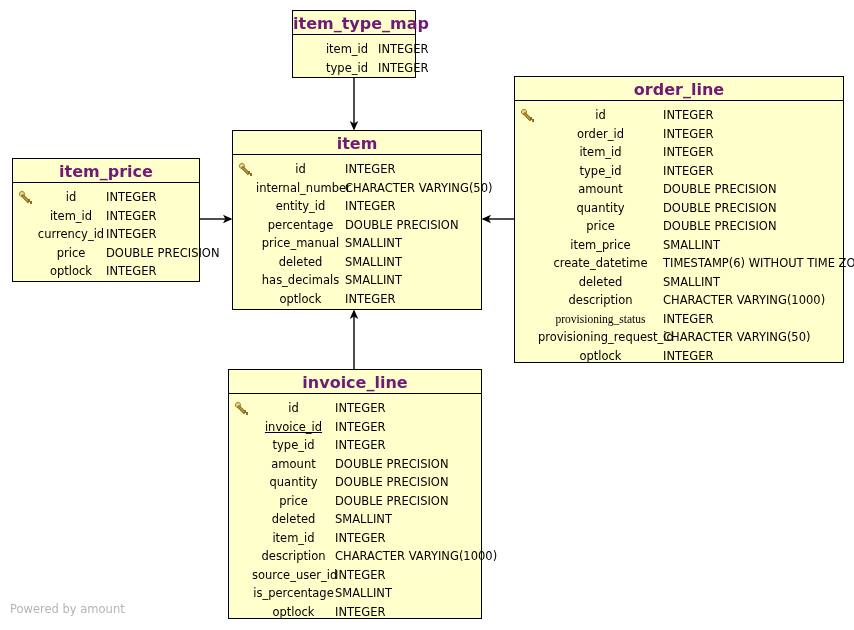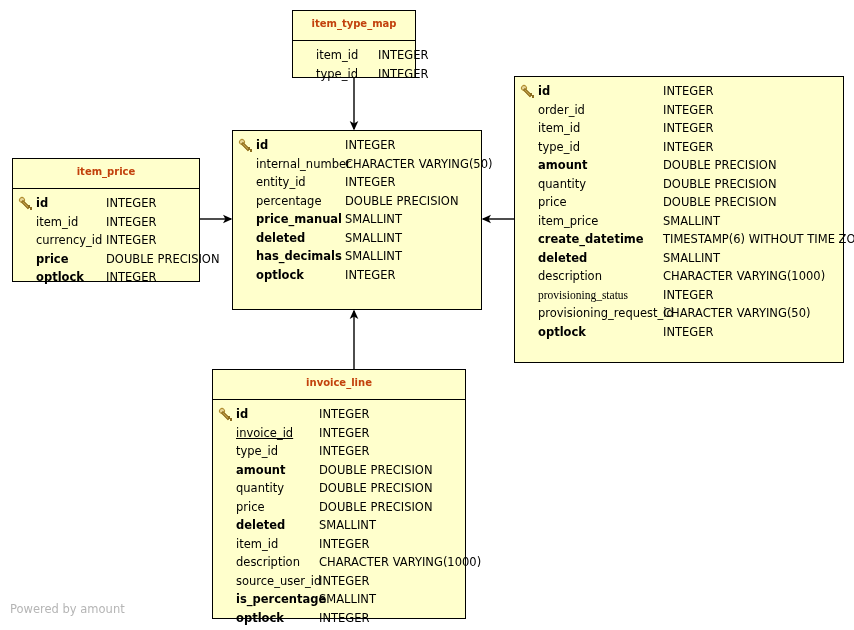--- a/index.html
+++ b/index.html
@@ -31,32 +31,33 @@
   }
   
   .entity {
     position: absolute;
     box-sizing: border-box;
     border: 1px solid #000000;
     background: #ffffcc;
   }
   .entity-header {
     box-sizing: border-box;
-    height: 30px;
+    height: 24px;
     line-height: 26px;
     text-align: center;
     font-weight: bold;
-    font-size: 10px;
-    color: #c2410c;
+    font-size: 16px;
+    color: #701a75;
     border-bottom: 1px solid #000000;
     background: #ffffcc;
     letter-spacing: 0px;
   }
   .entity-body {
     padding: 5px 8px 5px 0;
+    text-align: center;
   }
   .attr-row {
     display: flex;
     align-items: center;
     height: 18.5px;
     font-size: 11.5px;
     color: #000000;
     white-space: nowrap;
   }
   .attr-key {
@@ -67,21 +68,21 @@
     position: relative;
   }
   .attr-name {
     flex: 0 0 auto;
   }
   .attr-type {
     flex: 0 0 auto;
   }
   .attr-row.pk .attr-name,
   .attr-row.bold .attr-name {
-    font-weight: bold;
+    font-weight: normal;
   }
   
   .key-icon {
     position: absolute;
     left: 1px;
     top: 0px;
     width: 14px;
     height: 14px;
   }
   .key-icon .k-bow {
@@ -215,20 +216,21 @@
             <span class="attr-type">DOUBLE PRECISION</span>
           </div>
           <div class="attr-row bold">
             <span class="attr-key"></span>
             <span class="attr-name" style="width: 70px;">optlock</span>
             <span class="attr-type">INTEGER</span>
           </div>
         </div>
       </div>
       <div class="entity" style="left: 232px; top: 130px; width: 250px; height: 180px;">
+        <div class="entity-header">item</div>
         <div class="entity-body">
           <div class="attr-row pk bold">
             <span class="attr-key">
               <span class="key-icon">
                 <span class="k-bow"></span>
                 <span class="k-shaft"></span>
                 <span class="k-tooth1"></span>
                 <span class="k-tooth2"></span>
               </span>
             </span>
@@ -266,20 +268,21 @@
             <span class="attr-type">SMALLINT</span>
           </div>
           <div class="attr-row bold">
             <span class="attr-key"></span>
             <span class="attr-name" style="width: 89px;">optlock</span>
             <span class="attr-type">INTEGER</span>
           </div>
         </div>
       </div>
       <div class="entity" style="left: 514px; top: 76px; width: 330px; height: 287px;">
+        <div class="entity-header">order_line</div>
         <div class="entity-body">
           <div class="attr-row pk bold">
             <span class="attr-key">
               <span class="key-icon">
                 <span class="k-bow"></span>
                 <span class="k-shaft"></span>
                 <span class="k-tooth1"></span>
                 <span class="k-tooth2"></span>
               </span>
             </span>
@@ -346,21 +349,21 @@
             <span class="attr-name" style="width: 125px;">provisioning_request_id</span>
             <span class="attr-type">CHARACTER VARYING(50)</span>
           </div>
           <div class="attr-row bold">
             <span class="attr-key"></span>
             <span class="attr-name" style="width: 125px;">optlock</span>
             <span class="attr-type">INTEGER</span>
           </div>
         </div>
       </div>
-      <div class="entity" style="left: 212px; top: 369px; width: 254px; height: 250px;">
+      <div class="entity" style="left: 228px; top: 369px; width: 254px; height: 250px;">
         <div class="entity-header">invoice_line</div>
         <div class="entity-body">
           <div class="attr-row pk bold">
             <span class="attr-key">
               <span class="key-icon">
                 <span class="k-bow"></span>
                 <span class="k-shaft"></span>
                 <span class="k-tooth1"></span>
                 <span class="k-tooth2"></span>
               </span>

